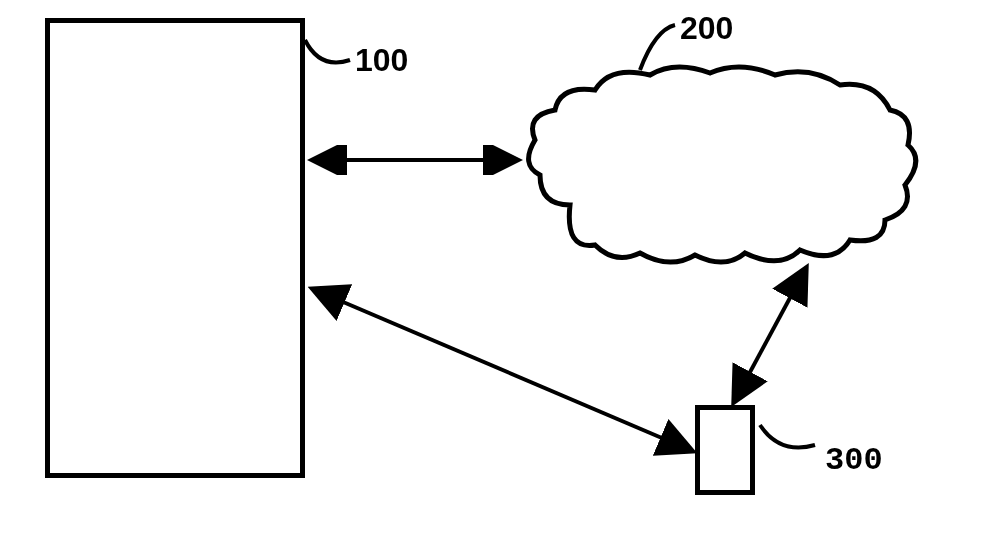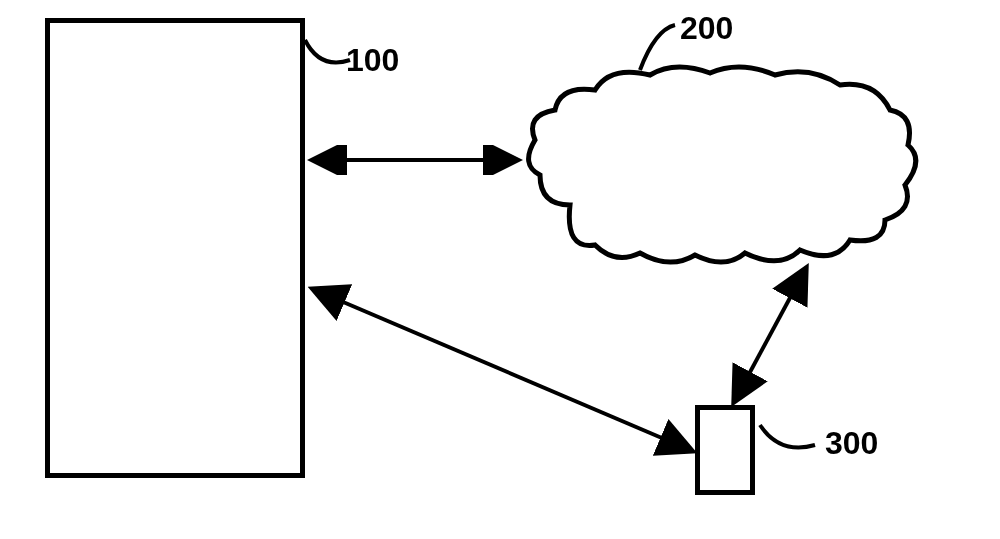--- a/index.html
+++ b/index.html
@@ -48,21 +48,21 @@
 </head>
 <body>
 
 <div class="diagram-container">
 
   <div class="box-large" style="left: 45px; top: 18px; width: 260px; height: 460px;"></div>
 
   <svg class="leader-line" style="left: 300px; top: 35px; width: 60px; height: 40px;" viewBox="0 0 60 40">
     <path d="M 5 5 Q 20 35, 50 25" stroke="#000" stroke-width="4" fill="none"></path>
   </svg>
-  <div class="label" style="left: 346px; top: 42px;">100</div>
+  <div class="label" style="left: 355px; top: 42px;">100</div>
 
   <svg class="cloud-shape" style="left: 510px; top: 55px; width: 420px; height: 220px;" viewBox="0 0 420 220">
     <path d="M 60 150 
              Q 30 150, 30 120 
              Q 10 110, 25 85
              Q 15 60, 45 55
              Q 50 30, 85 35
              Q 100 10, 140 20
              Q 165 5, 200 18
              Q 230 5, 265 20
@@ -83,21 +83,21 @@
   <svg class="leader-line" style="left: 625px; top: 20px; width: 60px; height: 55px;" viewBox="0 0 60 55">
     <path d="M 50 5 Q 30 10, 15 50" stroke="#000" stroke-width="4" fill="none"></path>
   </svg>
   <div class="label" style="left: 680px; top: 10px; text-align: right;">200</div>
 
   <div class="box-small" style="left: 695px; top: 405px; width: 60px; height: 90px;"></div>
 
   <svg class="leader-line" style="left: 755px; top: 420px; width: 70px; height: 35px;" viewBox="0 0 70 35">
     <path d="M 5 5 Q 25 35, 60 25" stroke="#000" stroke-width="4" fill="none"></path>
   </svg>
-  <div class="label" style="left: 825px; top: 425px;">300</div>
+  <div class="label" style="left: 825px; top: 442px; font-family: Liberation Mono, monospace;">300</div>
 
   <svg class="arrow-line" style="left: 305px; top: 145px; width: 220px; height: 30px;" viewBox="0 0 220 30">
     <defs>
       <marker id="arrowhead1" markerWidth="10" markerHeight="10" refX="8" refY="5" orient="auto">
         <path d="M 0 0 L 10 5 L 0 10 Z" fill="#000"></path>
       </marker>
       <marker id="arrowtail1" markerWidth="10" markerHeight="10" refX="2" refY="5" orient="auto">
         <path d="M 10 0 L 0 5 L 10 10 Z" fill="#000"></path>
       </marker>
     </defs>

